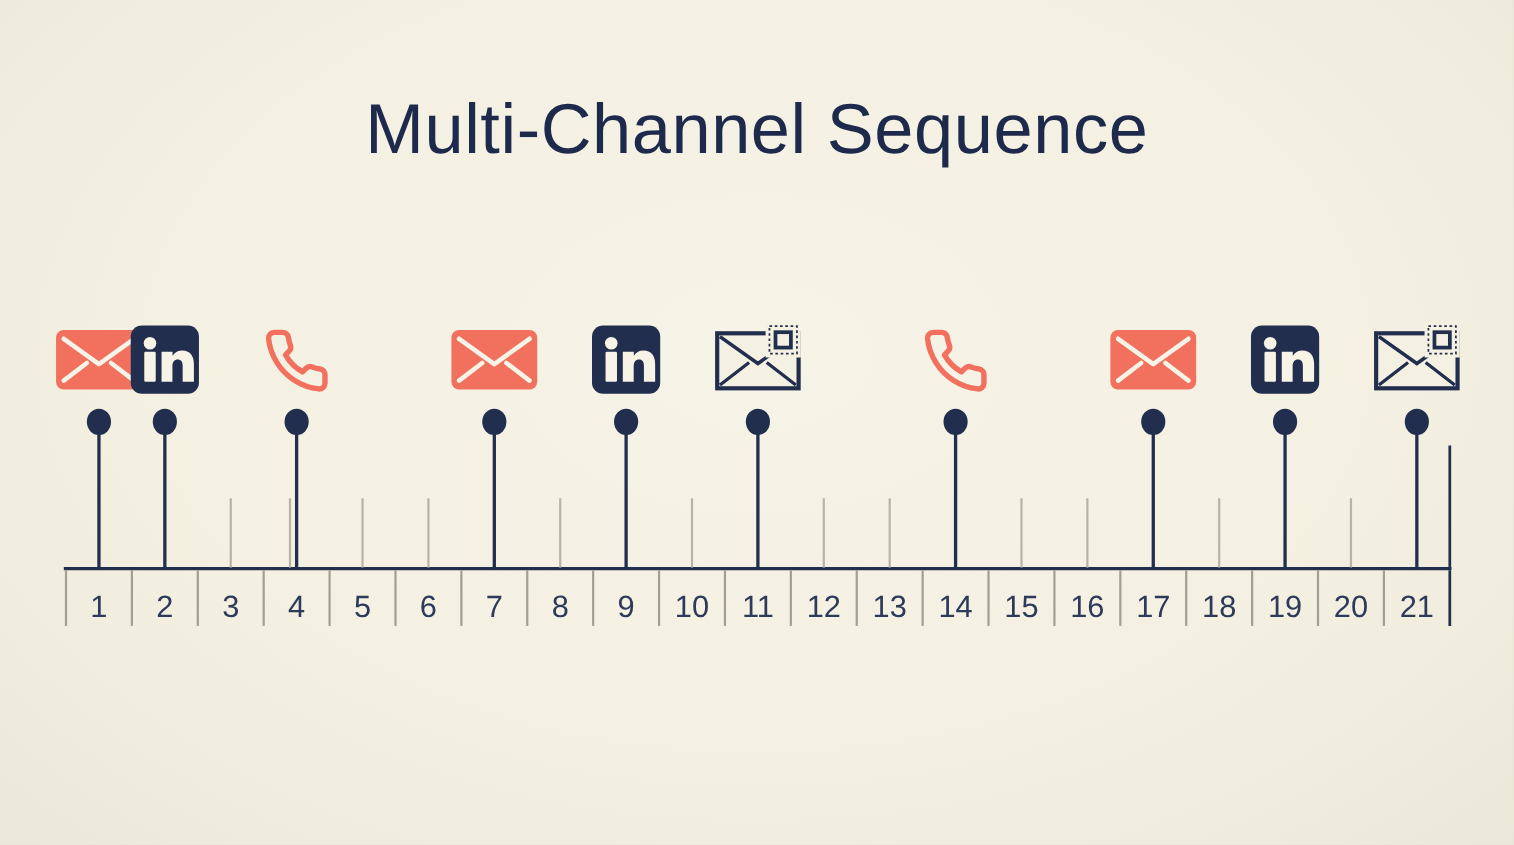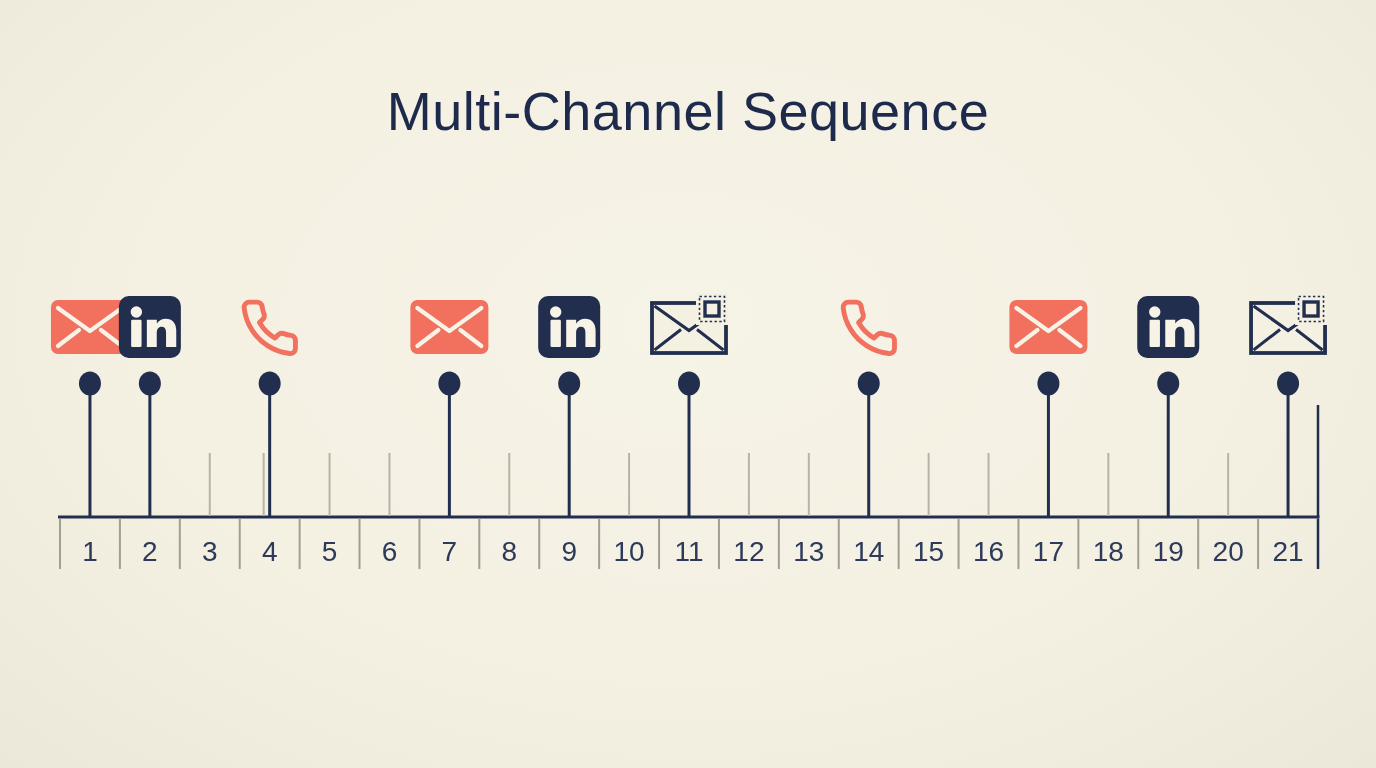--- a/index.html
+++ b/index.html
@@ -7,21 +7,21 @@
     position:relative;
     width:1376px;height:768px;
     overflow:hidden;
     background:radial-gradient(ellipse at 50% 42%, #f6f3e7 0%, #f4f1e3 55%, #ece8d9 100%);
     font-family:"Liberation Sans", sans-serif;
   }
   .title{
     position:absolute;
     top:80px;left:0;width:100%;
     text-align:center;
-    font-size:54px;
+    font-size:64px;
     font-weight:500;
     letter-spacing:0.5px;
     color:#1d2a4c;
   }
   svg text{
     font-family:"Liberation Sans", sans-serif;
   }
 </style>
 </head>
 <body>

